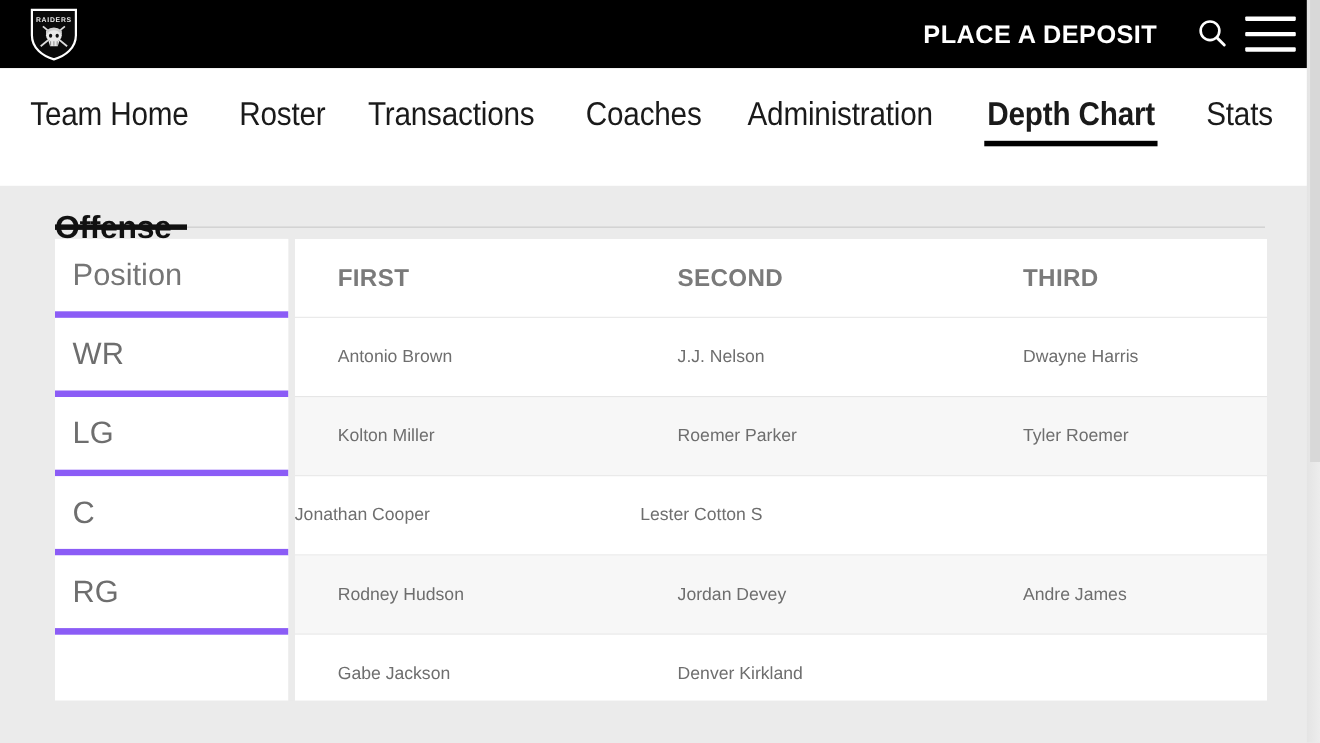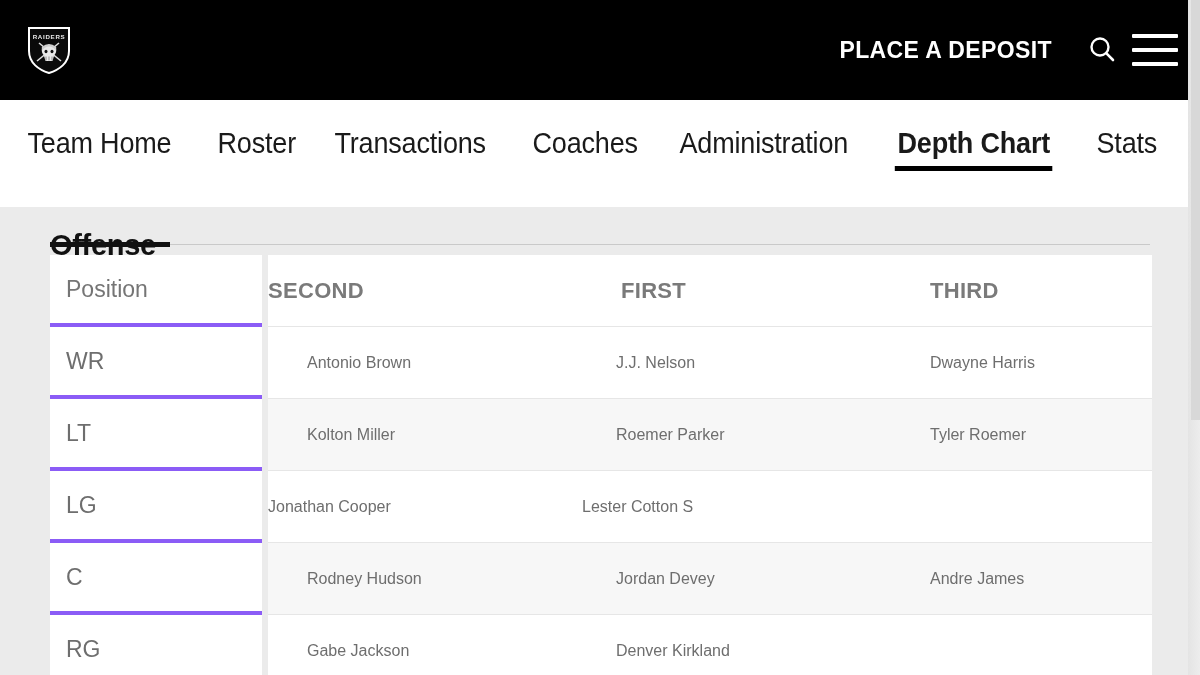--- a/index.html
+++ b/index.html
@@ -8,21 +8,21 @@
     width: 1200px;
     height: 675px;
     overflow: hidden;
     background: #ebebeb;
     font-family: "Liberation Sans", sans-serif;
   }
 
   
   .topbar {
     position: relative;
-    height: 100px;
+    height: 62px;
     background: #000000;
     display: flex;
     align-items: center;
     padding: 0 22px 0 26px;
   }
   .logo-wrap {
     width: 46px;
     height: 52px;
     display: flex;
     align-items: center;
@@ -170,22 +170,22 @@
   }
   .data-inner {
     width: 1010px;
     position: relative;
   }
 
   .cell {
     height: 72px;
     display: flex;
     align-items: center;
-    border-bottom: 4px solid #8b5cf6;
-    font-size: 23px;
+    border-bottom: 6px solid #8b5cf6;
+    font-size: 28px;
     color: #6e6e6e;
     font-family: "Liberation Sans", sans-serif;
     white-space: nowrap;
   }
   .pos-col .cell { padding-left: 16px; background: #ffffff; }
   .pos-col .cell.head { color: #757575; font-weight: normal; }
 
   .data-row {
     height: 72px;
     display: flex;
@@ -305,31 +305,30 @@
   <div class="section-head">
     <span class="section-tab">Offense</span>
     <div class="section-underline-thin"></div>
     <div class="section-underline-thick"></div>
   </div>
 
   <div class="table-wrap">
     <div class="pos-col" id="pos-col">
         <div class="cell head">Position</div>
         <div class="cell">WR</div>
-        <div class="cell">LT</div>
         <div class="cell">LG</div>
         <div class="cell">C</div>
         <div class="cell">RG</div>
       </div>
     <div class="gap-col"></div>
     <div class="data-col">
       <div class="data-inner" id="data-inner">
           <div class="data-row head">
+            <div class="dcell c1">FIRST</div>
             <div class="dcell c2">SECOND</div>
-            <div class="dcell c1">FIRST</div>
             <div class="dcell c3">THIRD</div>
           </div>
           <div class="data-row">
             <div class="dcell c1">Antonio Brown</div>
             <div class="dcell c2">J.J. Nelson</div>
             <div class="dcell c3">Dwayne Harris</div>
           </div>
           <div class="data-row alt">
             <div class="dcell c1">Kolton Miller</div>
             <div class="dcell c2">Roemer Parker</div>

